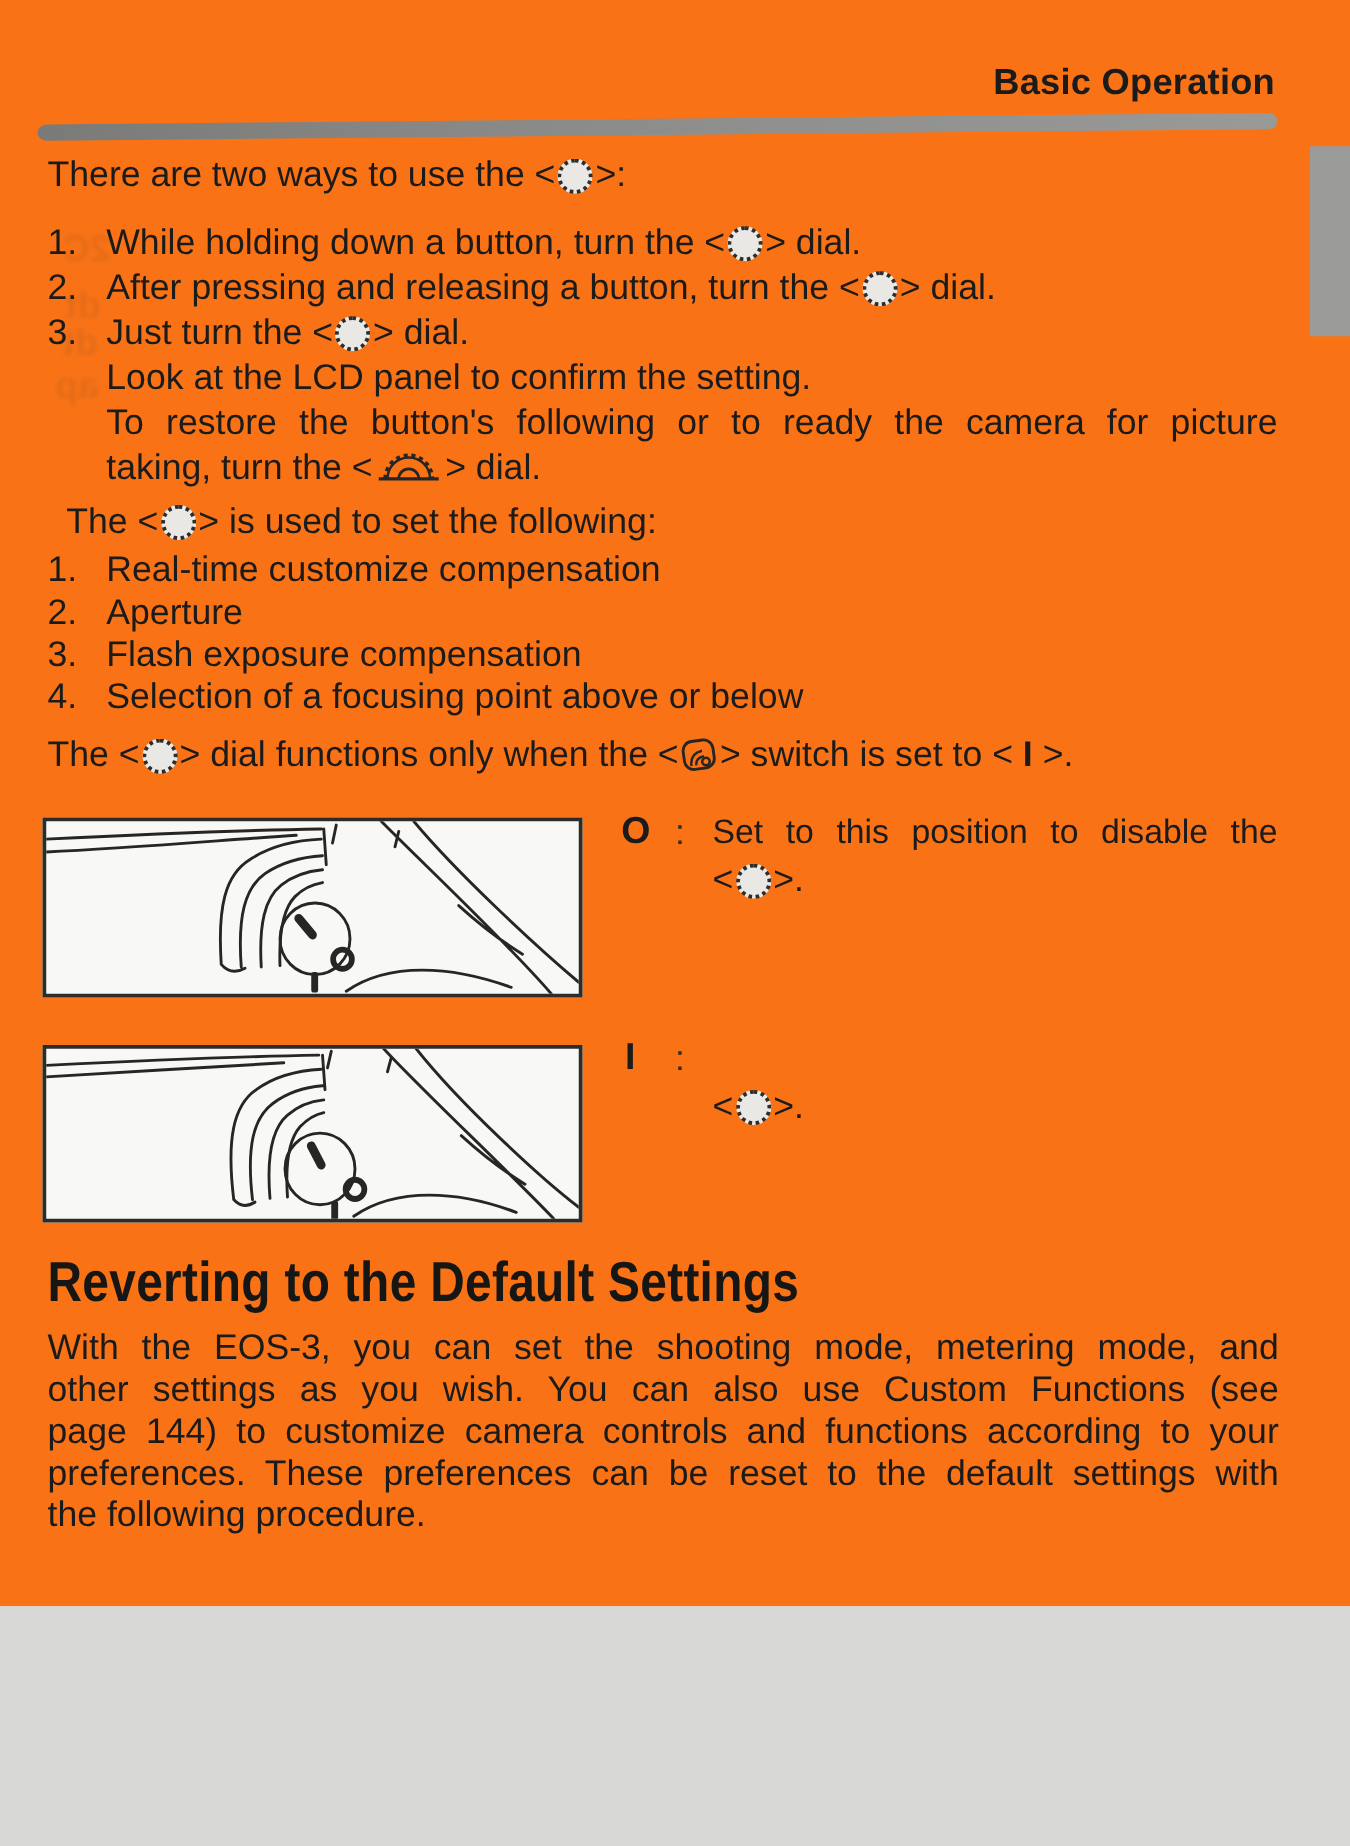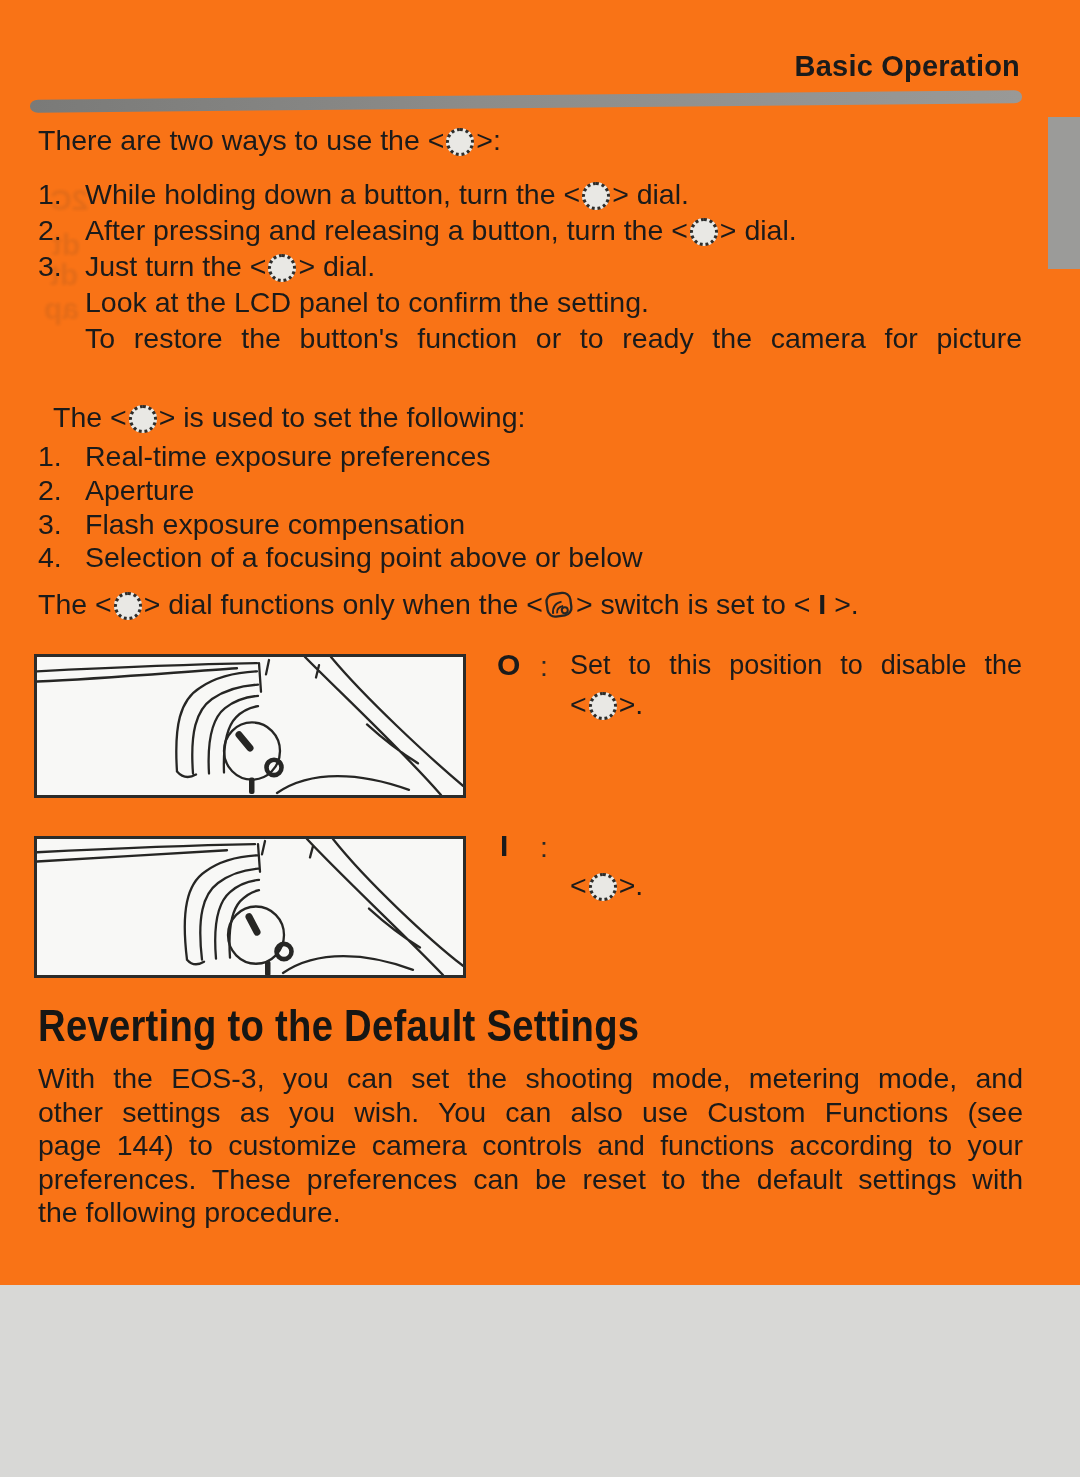--- a/index.html
+++ b/index.html
@@ -126,32 +126,41 @@
     <div class="row">
       <span class="num">3.</span>
       <span class="txt"><span>Just turn the &lt;</span><span class="qcd"></span><span>&gt; dial.</span></span>
     </div>
     <div class="row">
       <span class="num"></span>
       <span class="txt">Look at the LCD panel to confirm the setting.</span>
     </div>
     <div class="row">
       <span class="num"></span>
-      <span class="txt jfull">To restore the button's function or to ready the camera for picture</span>
+      <span class="txt jfull">To restore the button's following or to ready the camera for picture</span>
+    </div>
+    <div class="row">
+      <span class="num"></span>
+      <span class="txt"><span>taking, turn the &lt;</span><svg class="mdial" width="54" height="27" viewBox="0 0 54 27">
+            <path d="M3,24 L51,24" fill="none" stroke="#262624" stroke-width="2.6"></path>
+            <path d="M10,24 A17,17 0 0 1 44,24" fill="none" stroke="#262624" stroke-width="2"></path>
+            <path d="M8.5,24 A18.5,18.5 0 0 1 45.5,24" fill="none" stroke="#262624" stroke-width="3.6" stroke-dasharray="3.2,3"></path>
+            <path d="M19,24 A8,8 0 0 1 35,24" fill="none" stroke="#262624" stroke-width="2.2"></path>
+          </svg><span>&gt; dial.</span></span>
     </div>
   </div>
 
   <p class="abs bodytext" style="top:384px;left:38px;margin:15px;">
     <span>The &lt;</span><span class="qcd"></span><span>&gt; is used to set the following:</span>
   </p>
 
   <div class="abs bodytext uses-list" style="top:440px;left:38px;width:984px;">
     <div class="row">
       <span class="num">1.</span>
-      <span class="txt">Real-time exposure preferences</span>
+      <span class="txt">Real-time customize compensation</span>
     </div>
     <div class="row">
       <span class="num">2.</span>
       <span class="txt">Aperture</span>
     </div>
     <div class="row">
       <span class="num">3.</span>
       <span class="txt">Flash exposure compensation</span>
     </div>
     <div class="row">

